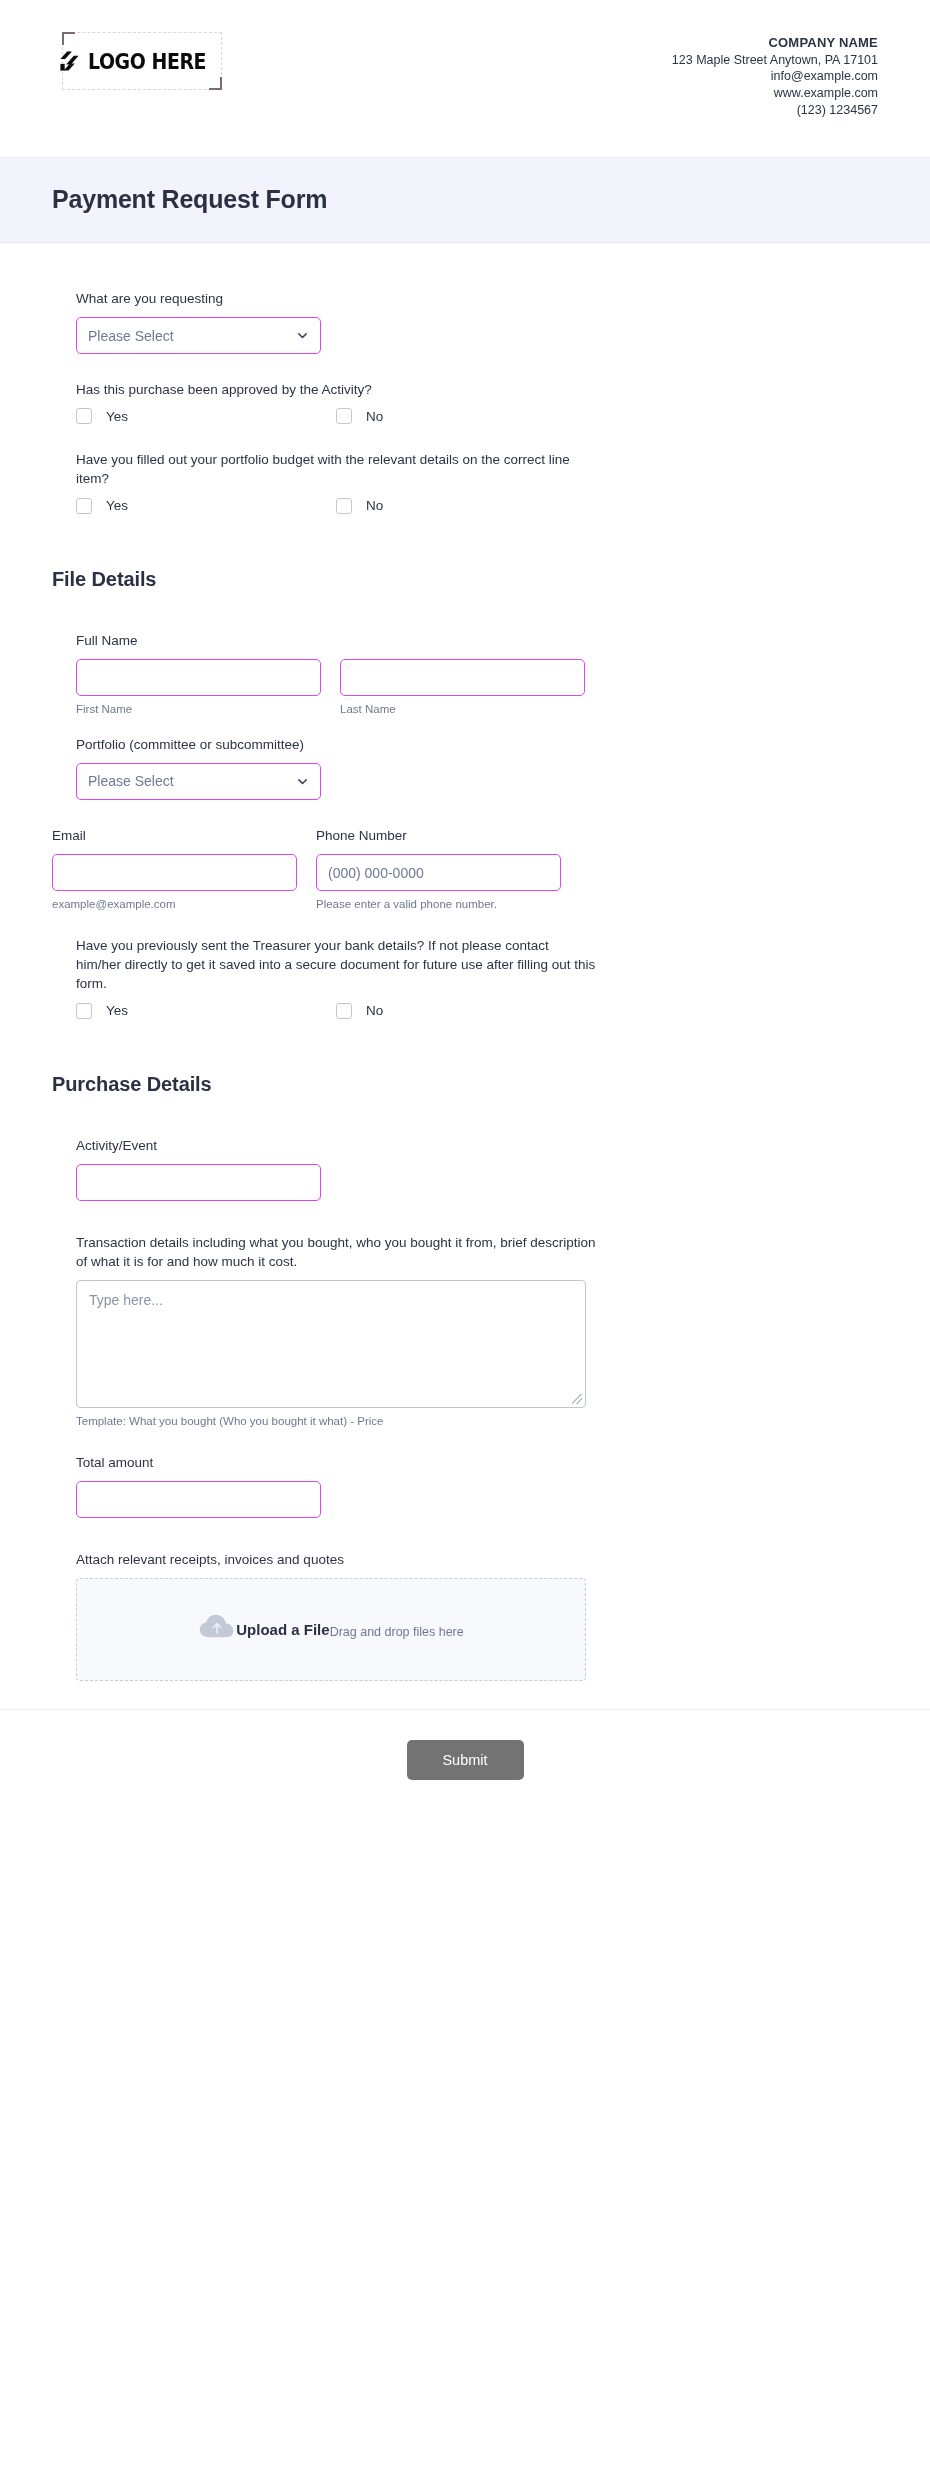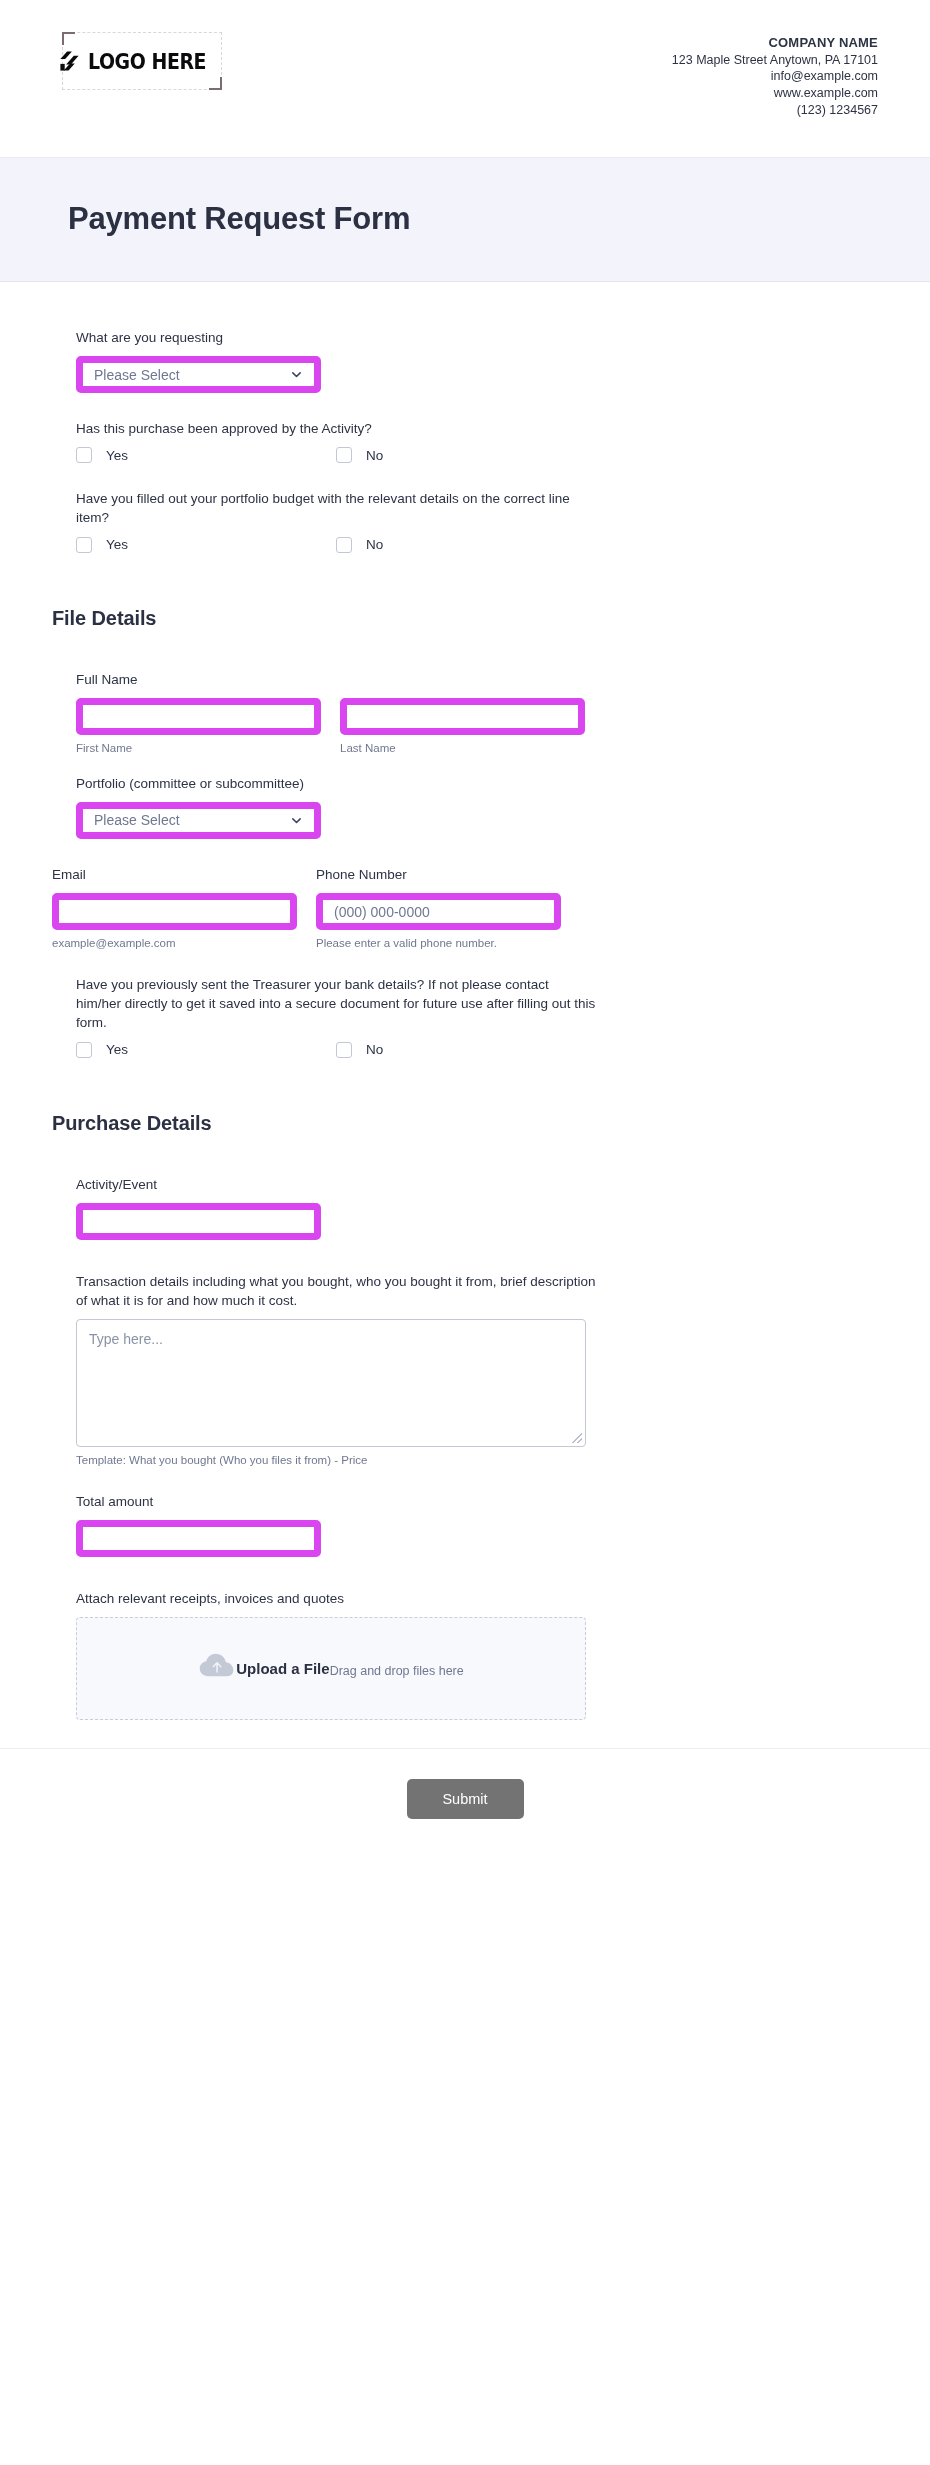--- a/index.html
+++ b/index.html
@@ -66,43 +66,43 @@
   .company .cname { font-weight: 700; font-size: 13px; letter-spacing: 0.2px; }
 
   
   .title-band {
     background: #f3f3fb;
     border-top: 1px solid #ececf5;
     border-bottom: 1px solid #e6e6f0;
     padding: 27px 52px 28px 52px;
   }
   .title-band h1 {
-    margin: 16px;
-    font-size: 31px;
+    margin: 0;
+    font-size: 25px;
     font-weight: 700;
     color: #2b3042;
     letter-spacing: -0.2px;
   }
 
   
   .form-body { padding: 46px 52px 0 52px; }
 
   .field { margin-bottom: 0; margin-left: 24px; }
   .label {
     font-size: 13.5px;
     color: #2c3345;
     line-height: 1.42;
     margin-bottom: 9px;
     max-width: 520px;
   }
   .label.wide { max-width: 520px; }
 
   .ctrl {
     height: 37px;
-    border: 7px solid #d946ef;
+    border: 1px solid #d946ef;
     border-radius: 5px;
     background: #ffffff;
     width: 245px;
     display: flex;
     align-items: center;
     padding: 0 11px;
     font-size: 14px;
     color: #6a7385;
   }
   .ctrl.select { justify-content: space-between; }
@@ -363,21 +363,21 @@
     </div>
 
     <div class="sp-32"></div>
 
     <div class="field">
       <div class="label wide">Transaction details including what you bought, who you bought it from, brief description of what it is for and how much it cost.</div>
       <div class="ta">
         <span>Type here...</span>
         <span class="grip"></span>
       </div>
-      <div class="sublabel">Template: What you bought (Who you files it from) - Price</div>
+      <div class="sublabel">Template: What you bought (Who you bought it what) - Price</div>
     </div>
 
     <div class="sp-26"></div>
 
     <div class="field">
       <div class="label">Total amount</div>
       <div class="ctrl">
         <span></span>
       </div>
     </div>

